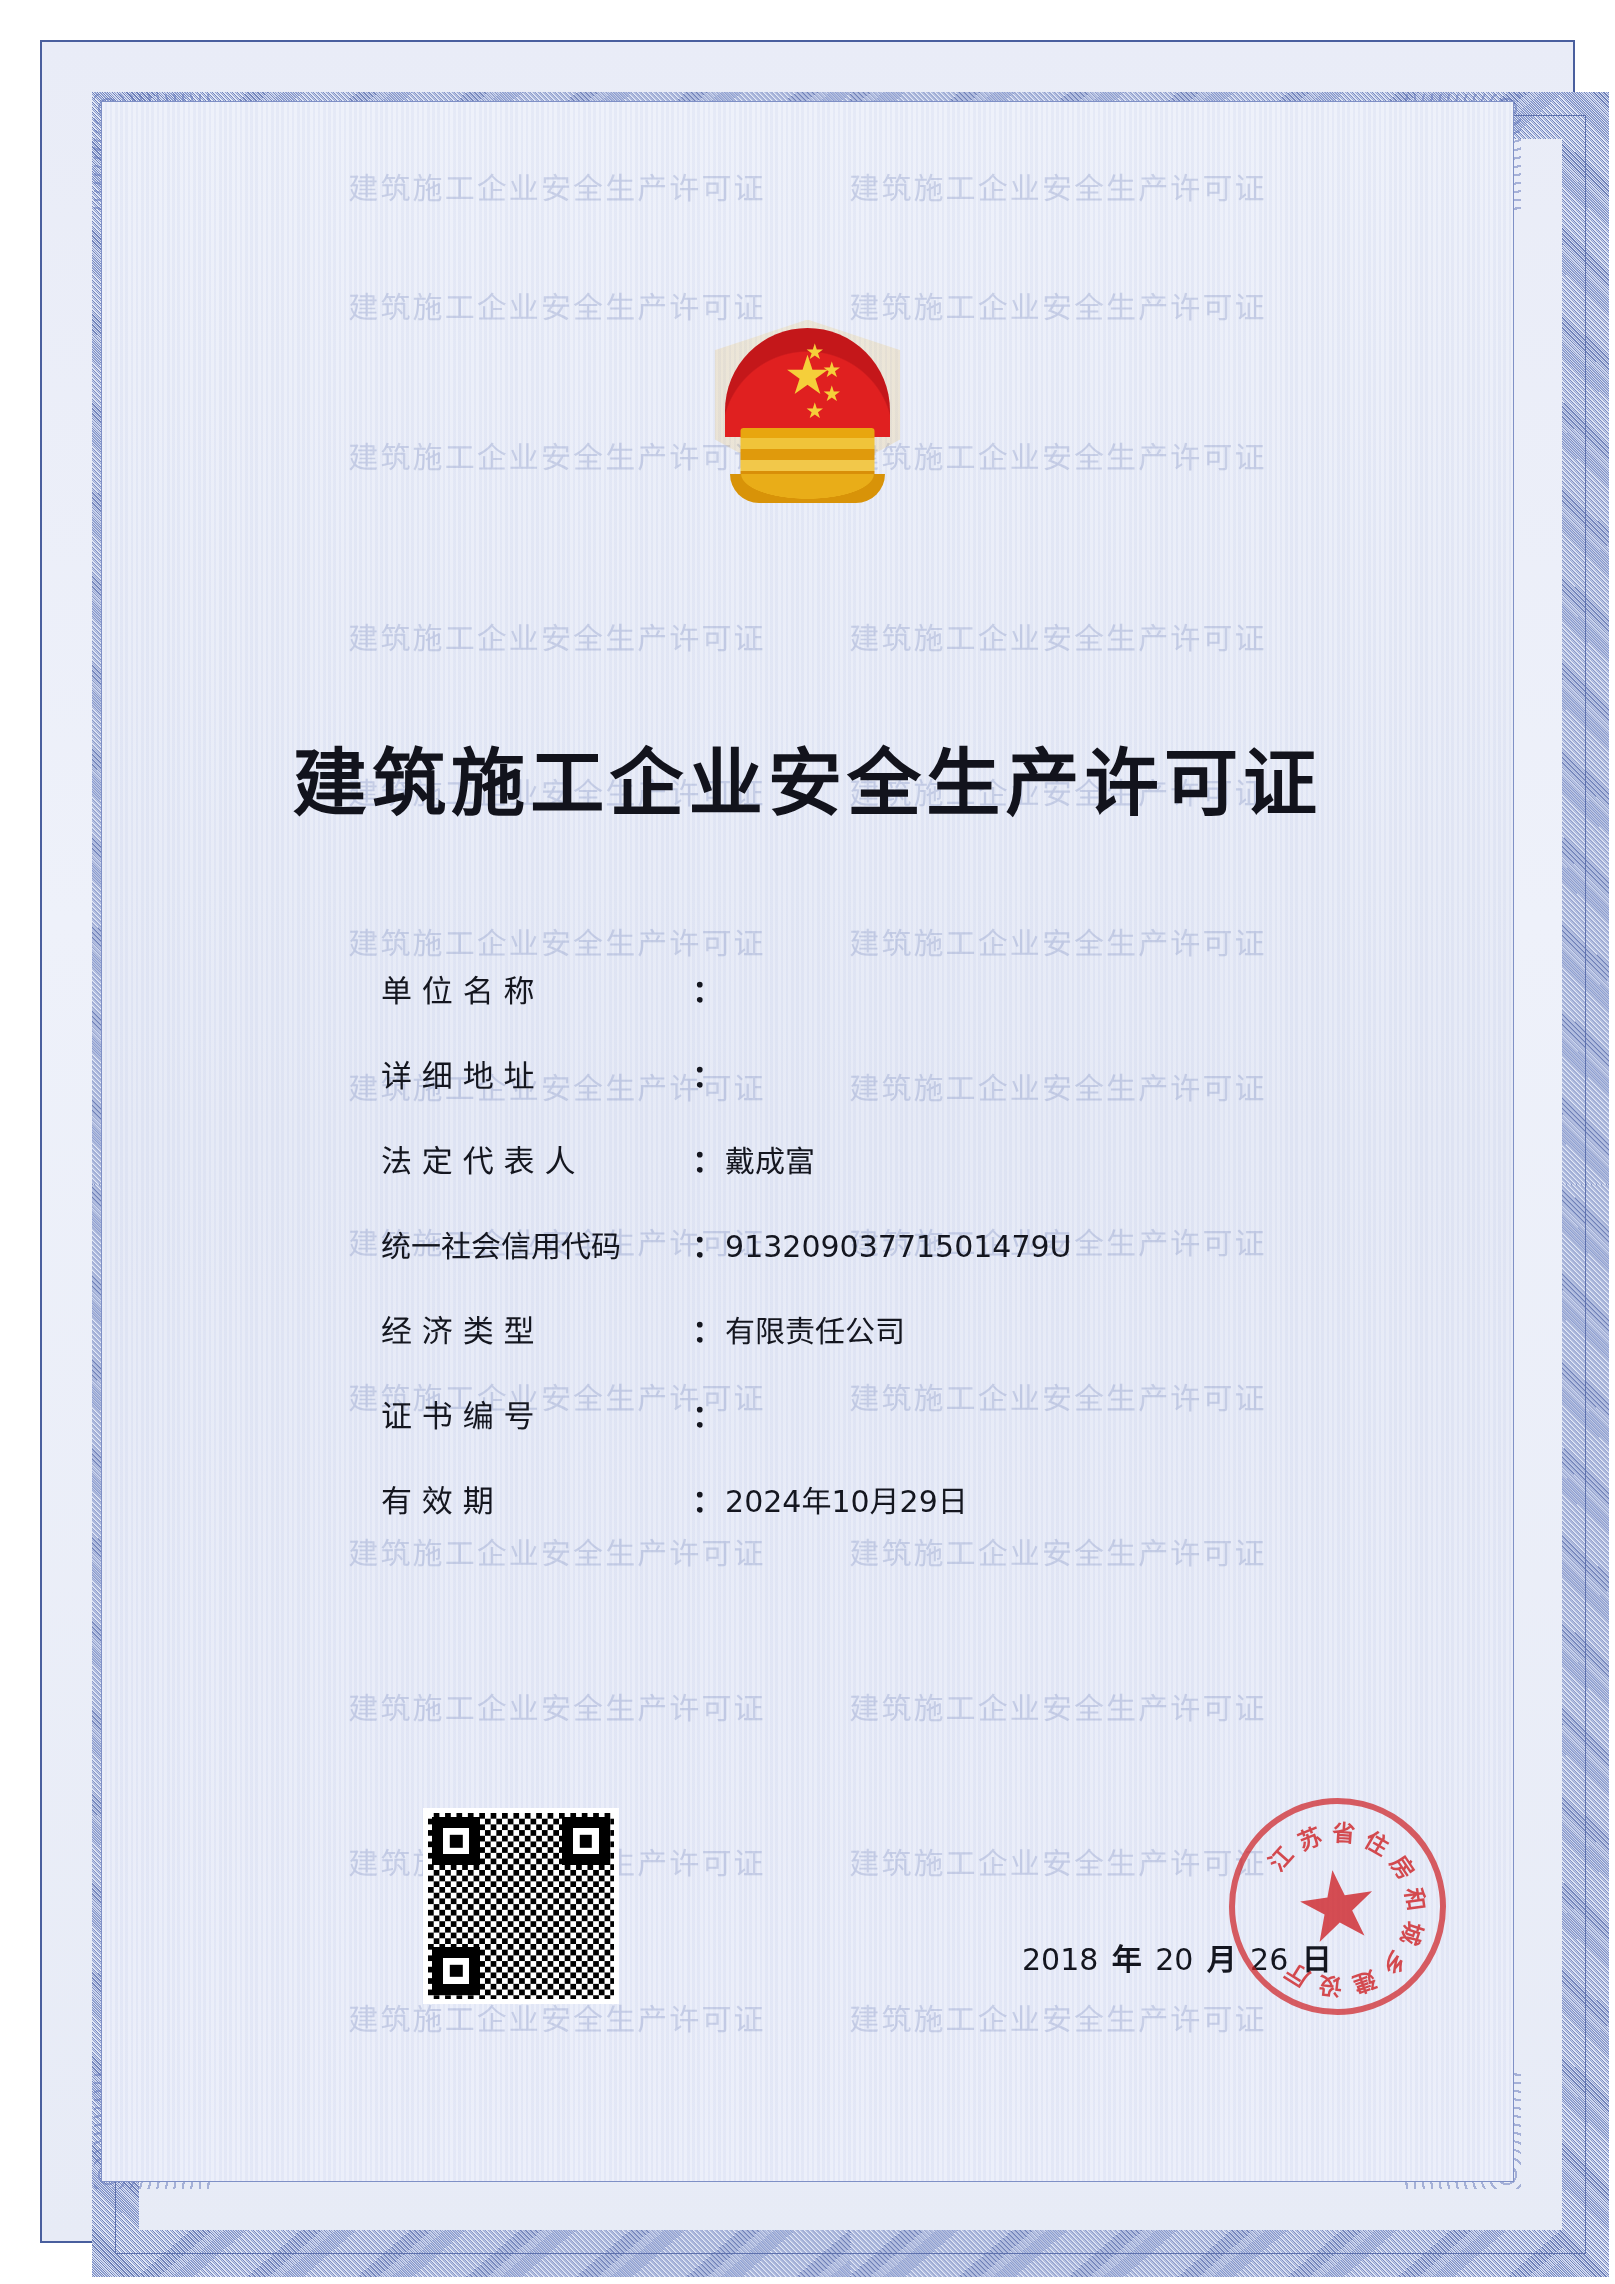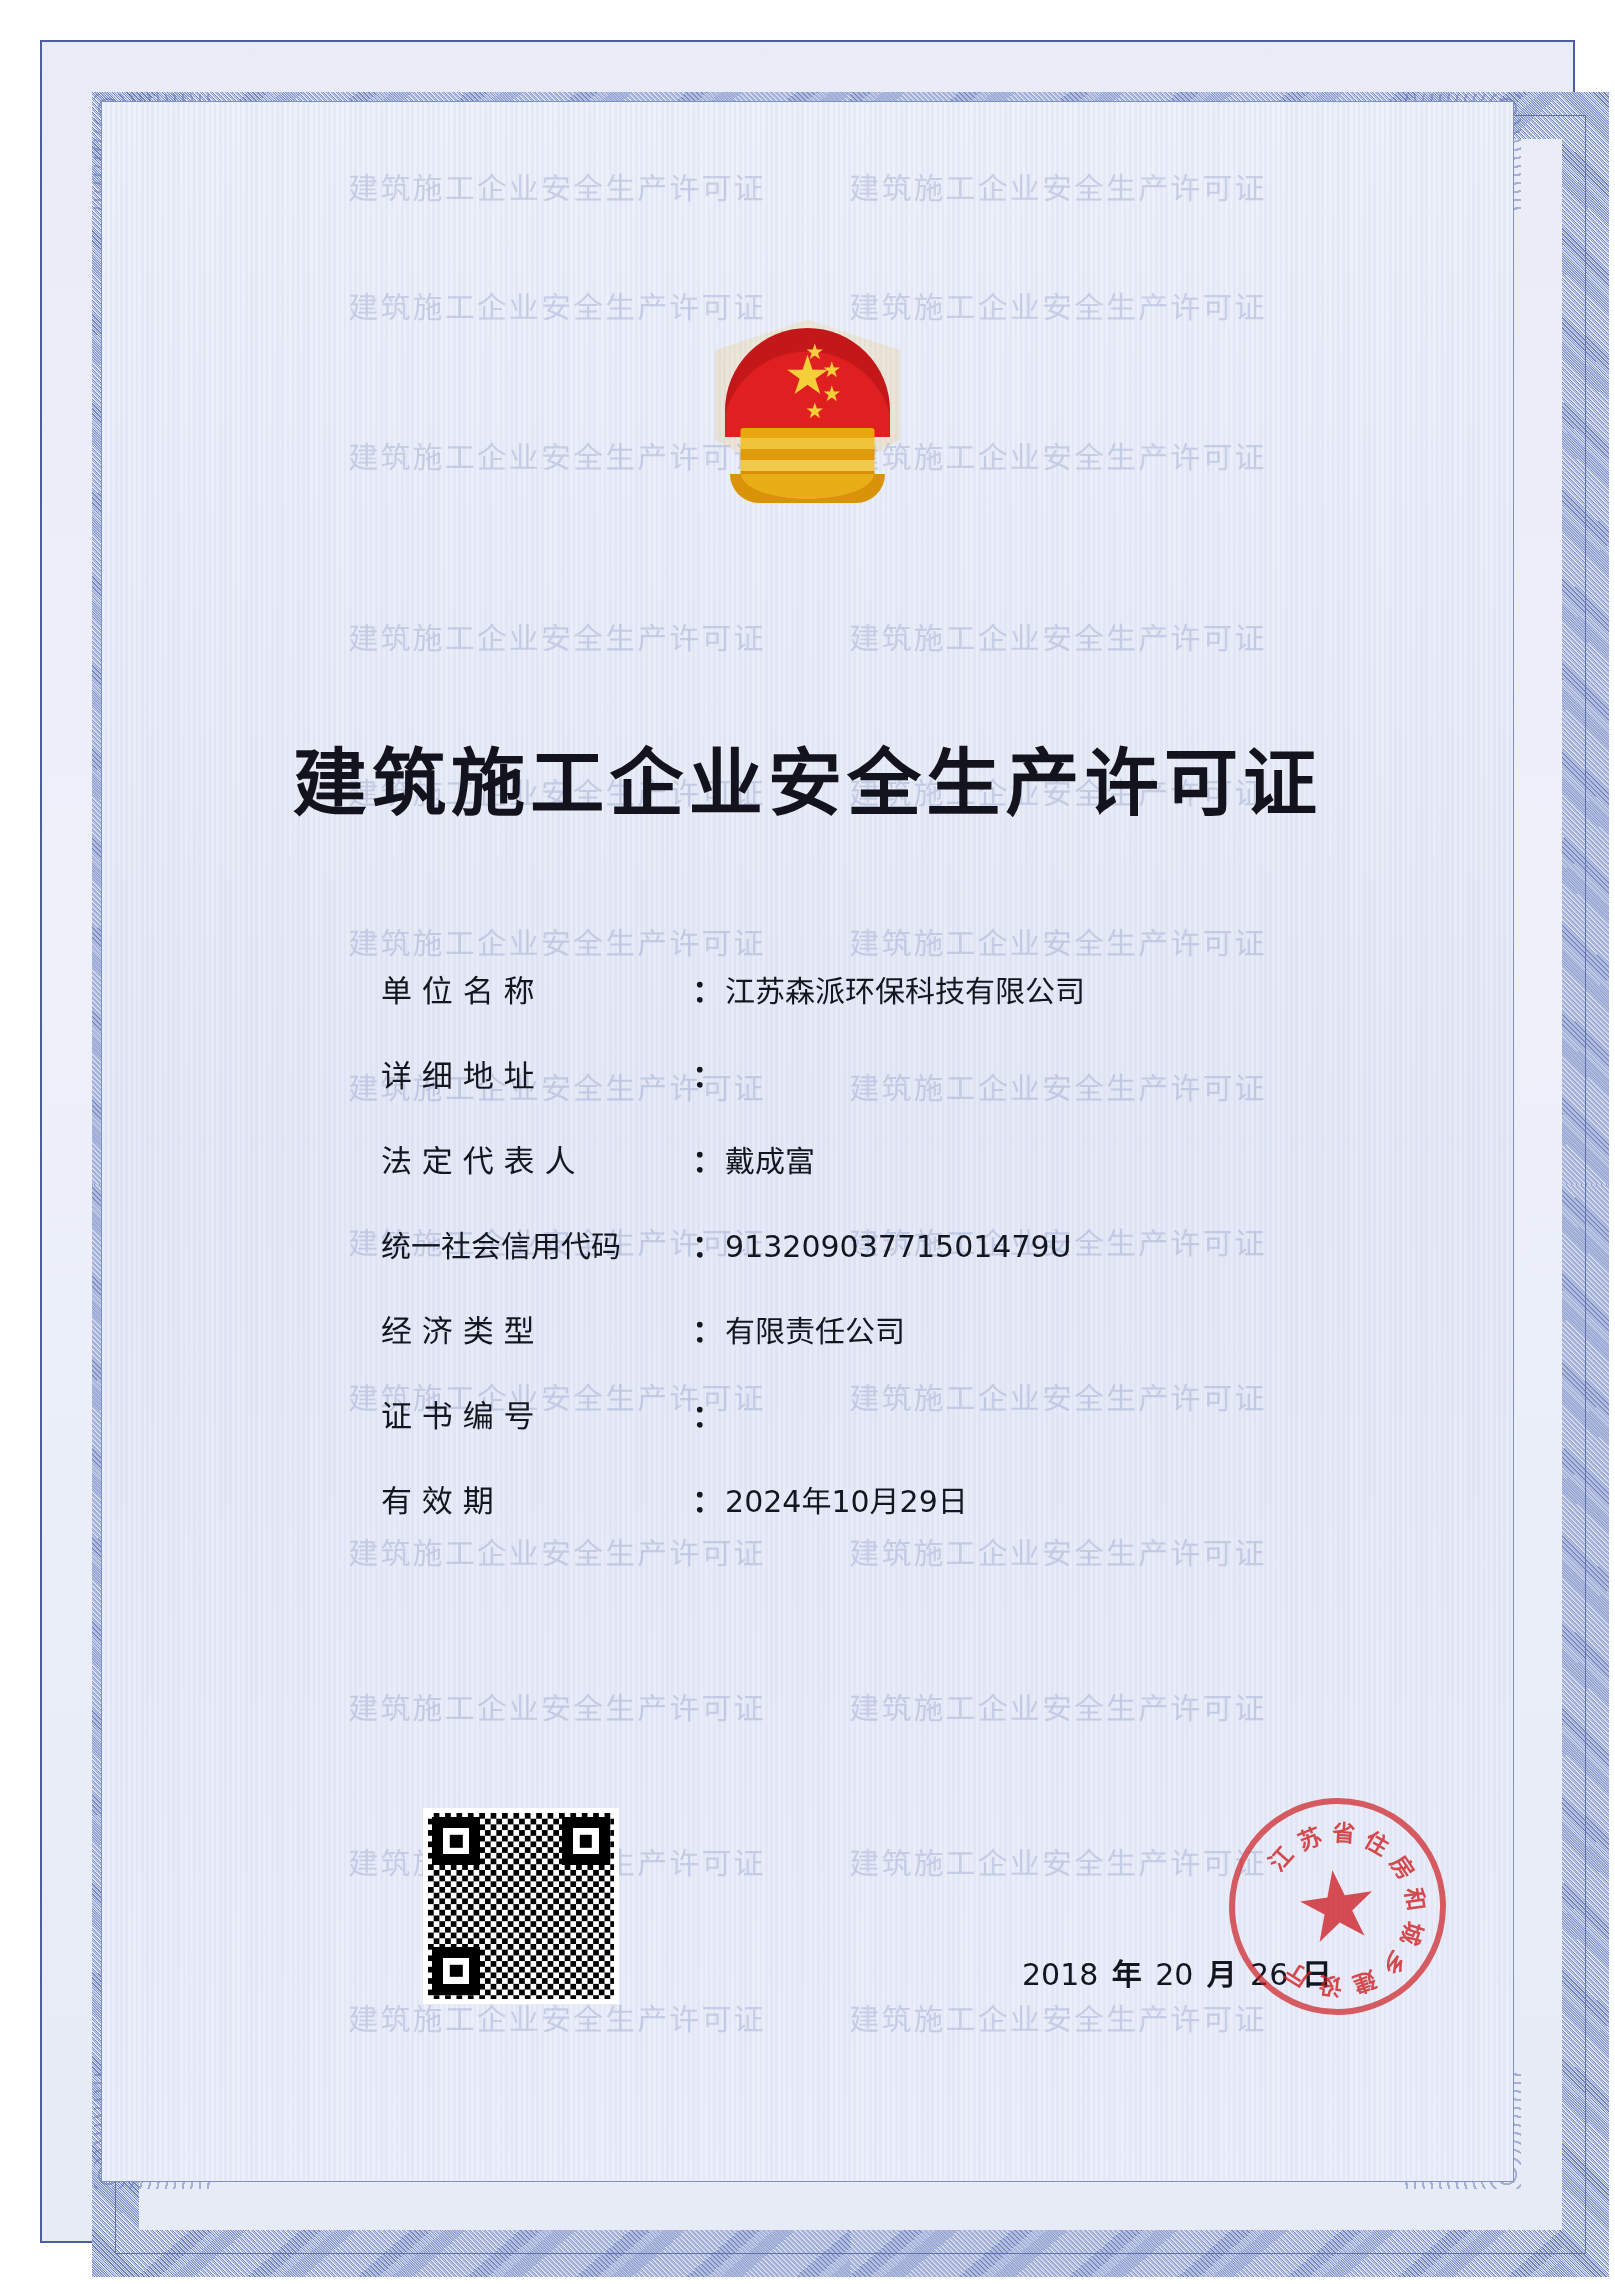--- a/index.html
+++ b/index.html
@@ -301,21 +301,21 @@
     font-family: "DejaVu Sans", sans-serif;
     letter-spacing: 7.2px;
     white-space: nowrap;
   }
   .issuer-name {
     font-family: "DejaVu Sans", sans-serif;
     font-size: 28px;
     white-space: nowrap;
   }
   .issuer-date {
-    margin-top: 54px;
+    margin-top: 39px;
     display: flex;
     align-items: baseline;
     gap: 13.4px;
     font-family: "DejaVu Sans", sans-serif;
     font-size: 30px;
   }
   .issuer-date .num { min-width: 31px; text-align: center; }
   .issuer-date .unit { font-weight: 700; }
 
   
@@ -443,21 +443,20 @@
       </div>
     </div>
 
     <div class="title">建筑施工企业安全生产许可证</div>
 
     <div class="fields">
 
       <div class="field-row">
         <span class="field-label">单 位 名 称</span>
         <span class="field-colon">：</span>
-        <span class="field-value">江苏森派环保科技有限公司</span>
       </div>
 
       <div class="field-row">
         <span class="field-label">详 细 地 址</span>
         <span class="field-colon">：</span>
       </div>
 
       <div class="field-row">
         <span class="field-label">法 定 代 表 人</span>
         <span class="field-colon">：</span>

